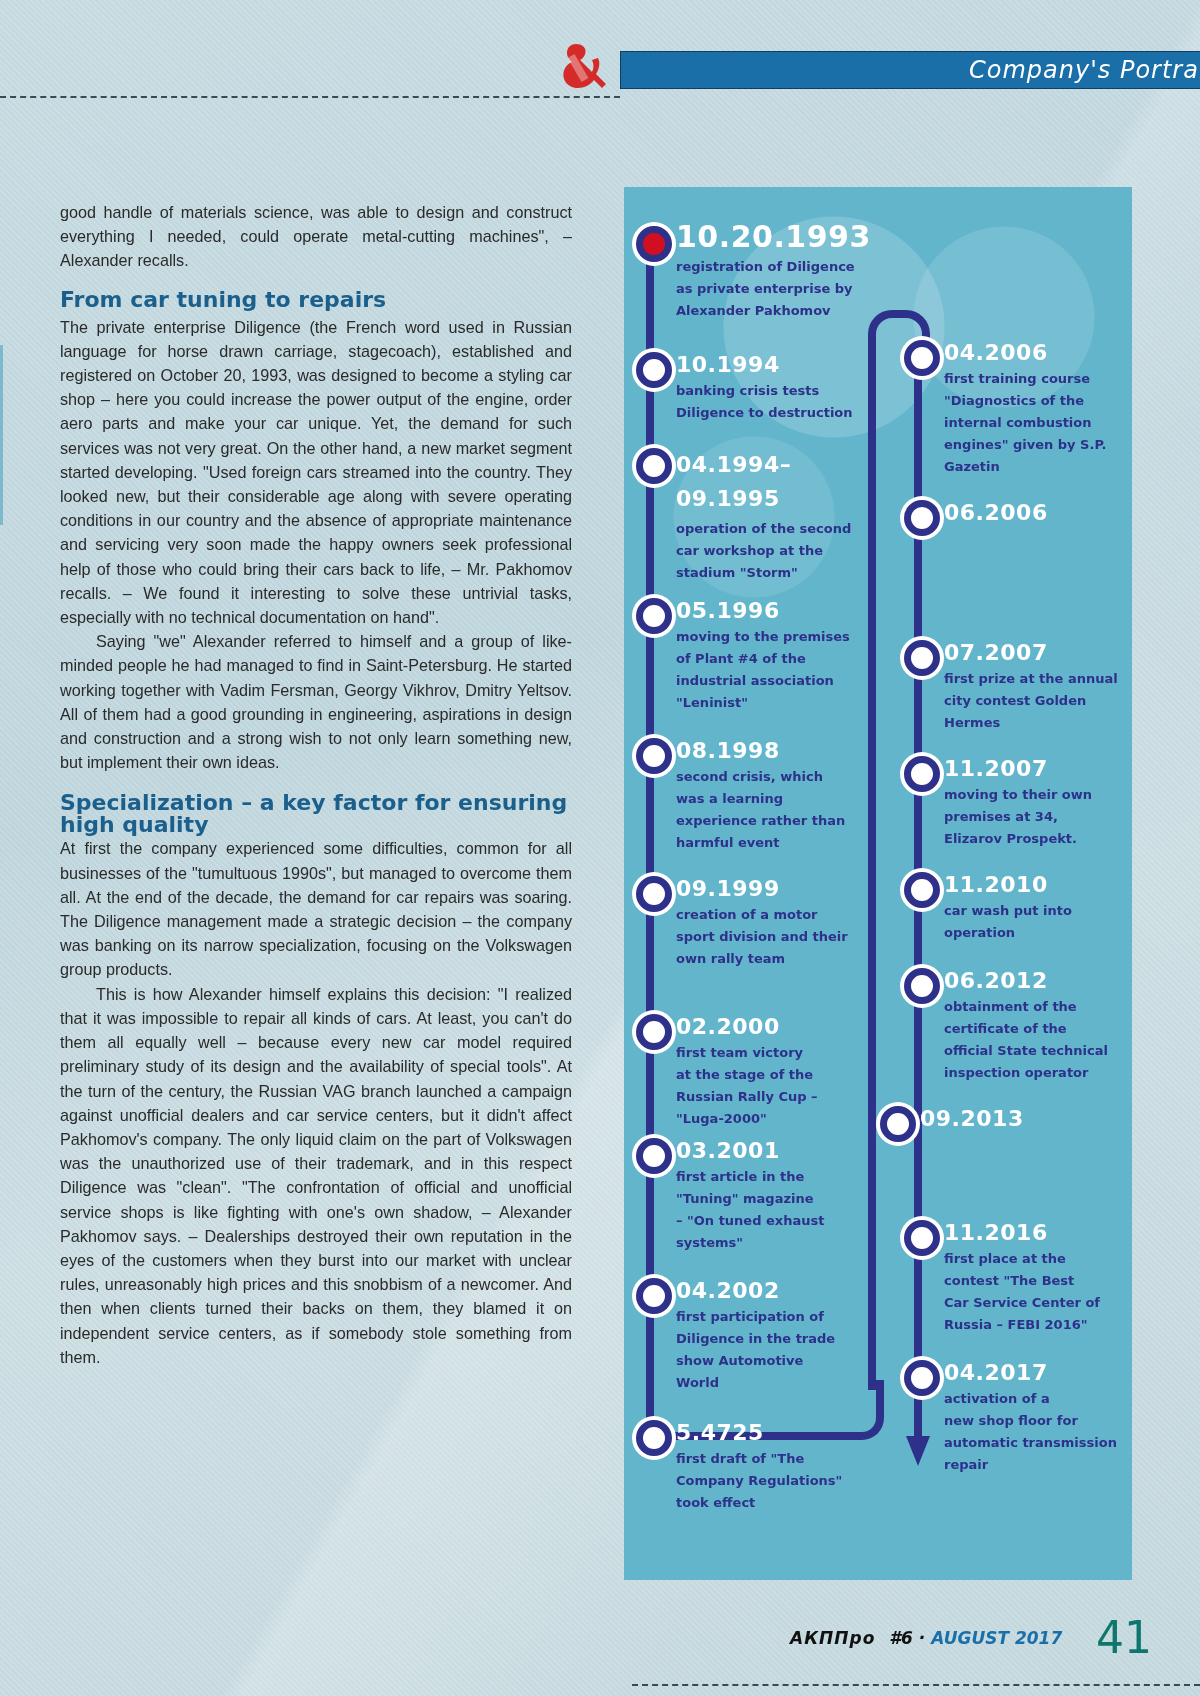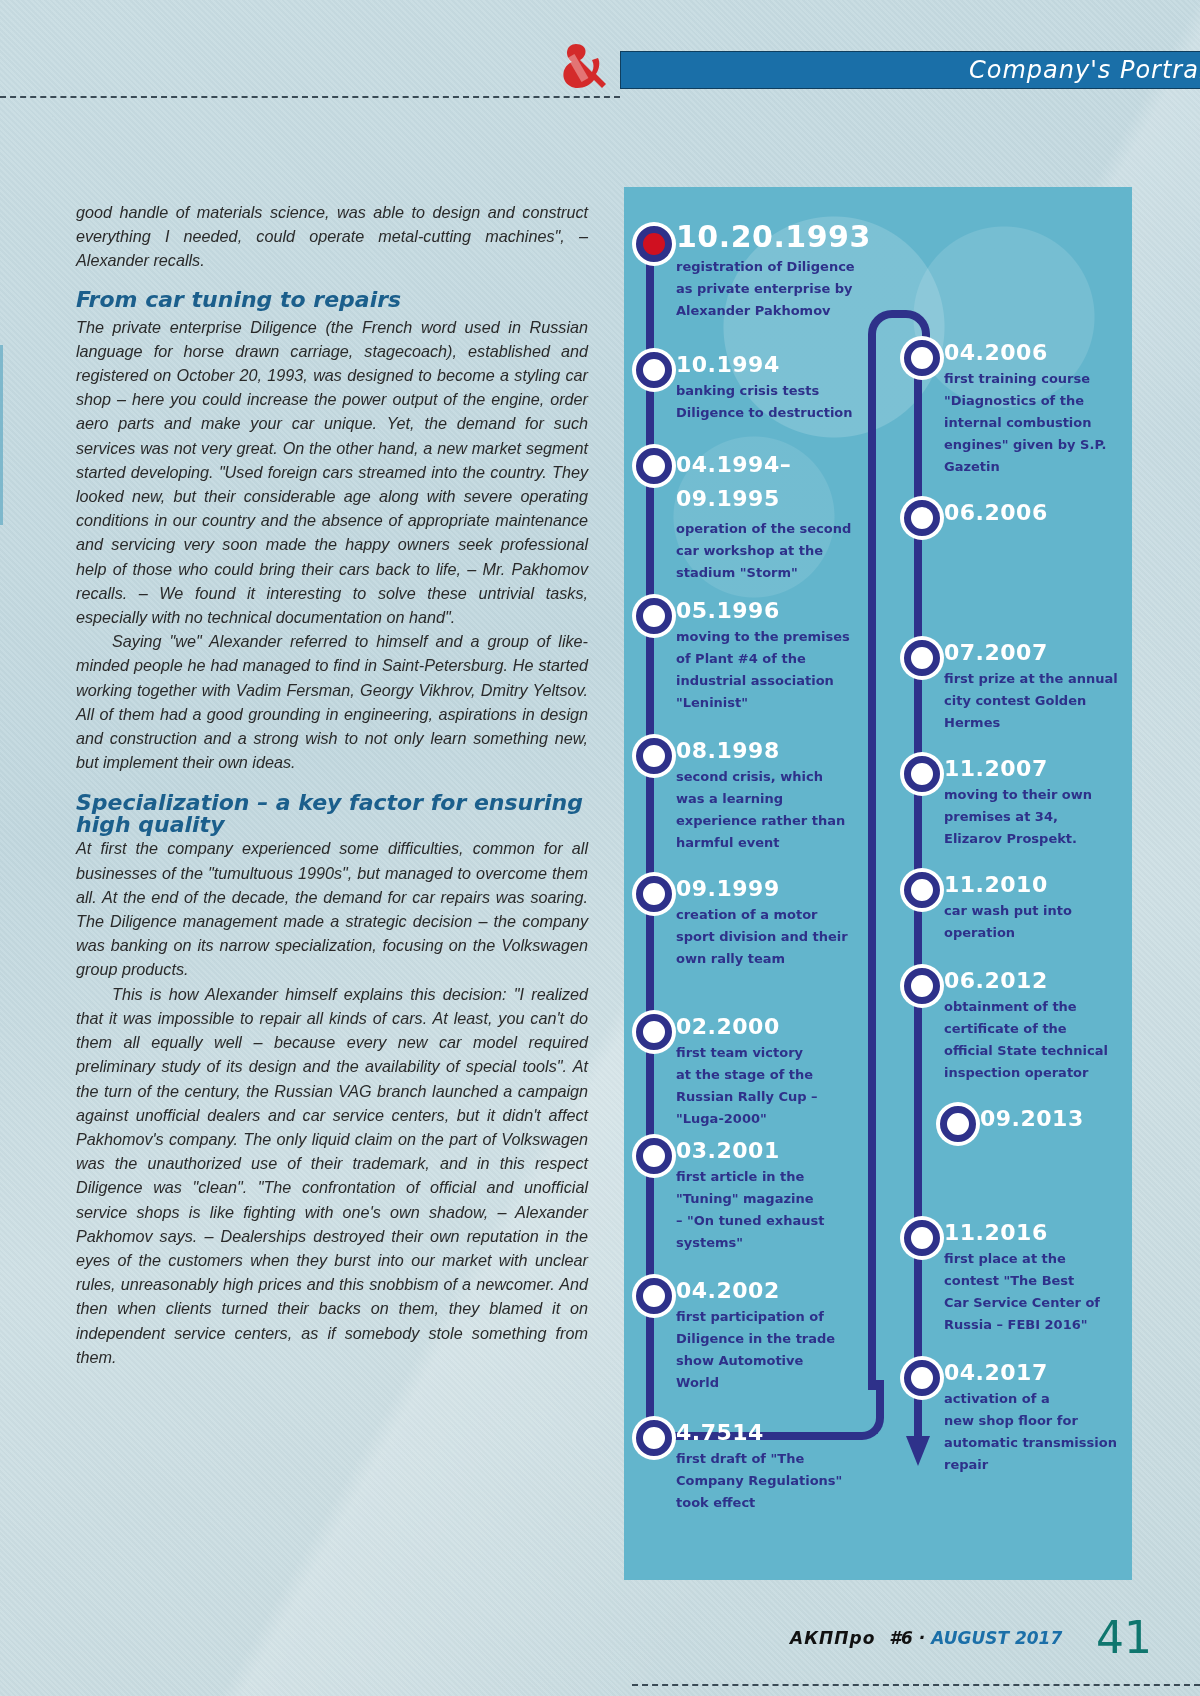--- a/index.html
+++ b/index.html
@@ -28,22 +28,22 @@
   }
   .header-title {
     position: absolute; right: 24px; top: 4px;
     color: #ffffff; font-size: 24px; font-style: italic; letter-spacing: 1px;
     font-family: "DejaVu Sans", sans-serif;
   }
   .logo {
     position: absolute; left: 556px; top: 40px; width: 52px; height: 52px;
   }
   .col-left {
-    position: absolute; left: 76px; top: 200px; width: 512px;
-    color: #2a2a2a; font-size: 16.2px; line-height: 24.2px; text-align: justify; font-style: italic;
+    position: absolute; left: 60px; top: 200px; width: 512px;
+    color: #2a2a2a; font-size: 16.2px; line-height: 24.2px; text-align: justify;
   }
   .col-left p { margin: 0; }
   .col-left p.indent { text-indent: 36px; }
   .col-left h2 {
     margin: 0; color: #1b5f8c; font-size: 22px; line-height: 22px; font-weight: bold;
     font-family: "DejaVu Sans", sans-serif; text-align: left;
   }
   .side-bar {
     position: absolute; left: 0; top: 345px; width: 3px; height: 180px; background: #7eb8cc;
   }
@@ -195,21 +195,21 @@
 <div class="tl-item" style="left:676px; top:1278px;">
   <div class="tl-marker" style="left:-40px; top:0;"></div>
   <div class="tl-date">04.2002</div>
   <div class="tl-desc">first participation of
 Diligence in the trade
 show Automotive
 World</div>
 </div>
 <div class="tl-item" style="left:676px; top:1420px;">
   <div class="tl-marker" style="left:-40px; top:0;"></div>
-  <div class="tl-date">4.7514</div>
+  <div class="tl-date">5.4725</div>
   <div class="tl-desc">first draft of "The
 Company Regulations"
 took effect</div>
 </div>
 
 <div class="tl-item" style="left:944px; top:340px;">
   <div class="tl-marker" style="left:-40px; top:0;"></div>
   <div class="tl-date">04.2006</div>
   <div class="tl-desc">first training course
 "Diagnostics of the
@@ -242,21 +242,21 @@
 operation</div>
 </div>
 <div class="tl-item" style="left:944px; top:968px;">
   <div class="tl-marker" style="left:-40px; top:0;"></div>
   <div class="tl-date">06.2012</div>
   <div class="tl-desc">obtainment of the
 certificate of the
 official State technical
 inspection operator</div>
 </div>
-<div class="tl-item" style="left:980px; top:1106px;">
+<div class="tl-item" style="left:920px; top:1106px;">
   <div class="tl-marker" style="left:-40px; top:0;"></div>
   <div class="tl-date">09.2013</div>
 </div>
 <div class="tl-item" style="left:944px; top:1220px;">
   <div class="tl-marker" style="left:-40px; top:0;"></div>
   <div class="tl-date">11.2016</div>
   <div class="tl-desc">first place at the
 contest "The Best
 Car Service Center of
 Russia – FEBI 2016"</div>

